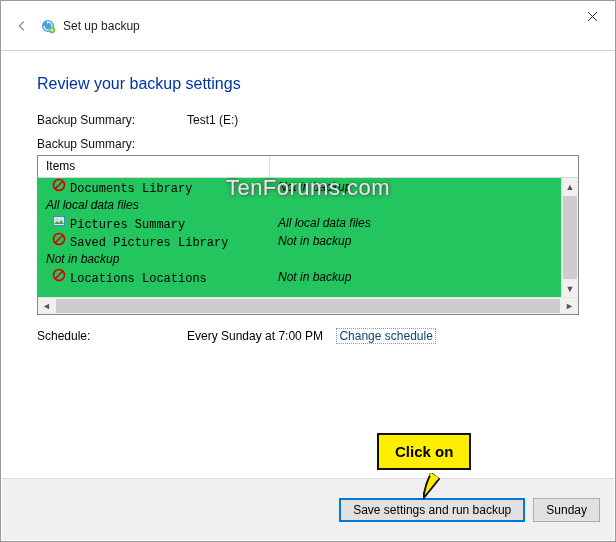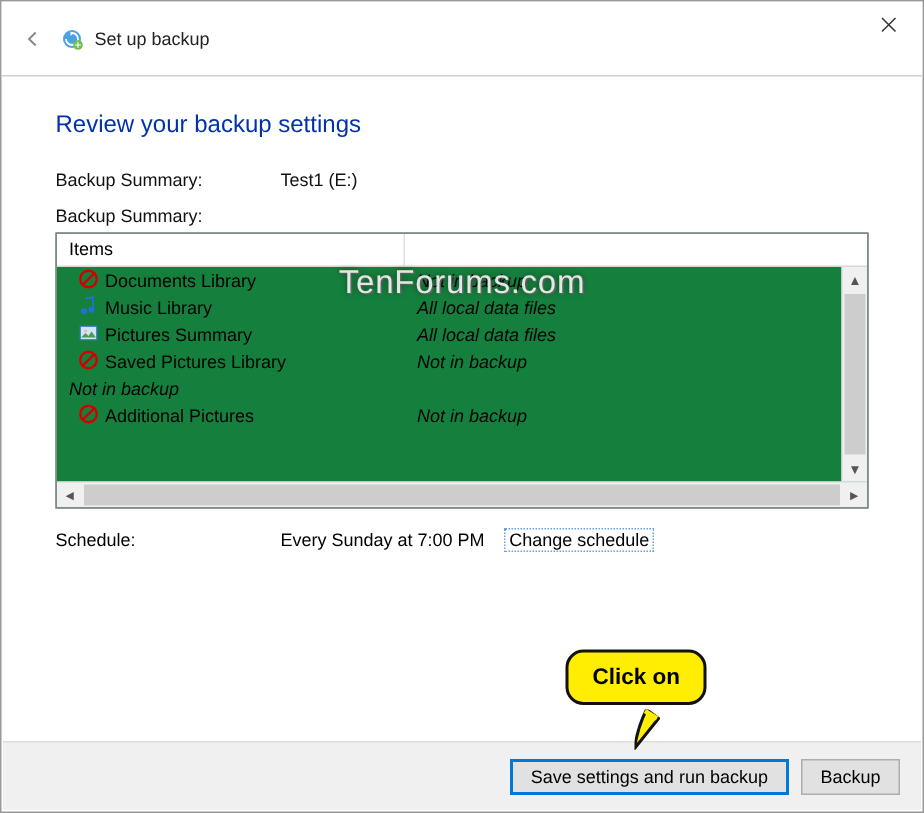--- a/index.html
+++ b/index.html
@@ -57,25 +57,25 @@
   .row {
     display: flex;
     margin-bottom: 10px;
     font-size: 12px;
     color: #111;
   }
   .label { width: 150px; }
   .value { flex: 1; }
   .listbox {
     border: 1px solid #888;
-    height: 184px;
+    height: 160px;
     position: relative;
     margin-top: 4px;
     margin-bottom: 14px;
-    background: #15803d;
+    background: #22c55e;
   }
   .listhead {
     height: 22px;
     display: flex;
     border-bottom: 1px solid #d8d8d8;
     background: #fff;
   }
   .listhead .col {
     padding: 3px 8px;
     font-size: 12px;
@@ -89,24 +89,25 @@
     overflow: hidden;
   }
   .listrow {
     display: flex;
     height: 18px;
     align-items: center;
   }
   .cell1 {
     width: 232px;
     display: flex;
-    align-items: center;
+    align-items: flex-end;
     padding-left: 14px;
     gap: 4px;
     font-size: 12px;
+    font-family: Liberation Mono, monospace;
   }
   .cell2 { flex: 1; padding-left: 8px; font-size: 12px; font-style: italic; }
   .ico { width: 14px; height: 14px; flex-shrink: 0; }
   .vscroll {
     position: absolute;
     right: 0; top: 22px; bottom: 17px;
     width: 17px;
     background: #f0f0f0;
     border-left: 1px solid #e4e4e4;
     display: flex; flex-direction: column;
@@ -119,25 +120,25 @@
     height: 17px;
     background: #f0f0f0;
     border-top: 1px solid #e4e4e4;
     display: flex;
   }
   .hscroll .arrow { width: 17px; display:flex;align-items:center;justify-content:center;color:#555;font-size:9px;}
   .hscroll .track { flex:1; background:#cdcdcd; margin:1px;}
   .sched-row { display:flex; font-size:12px; margin-top: 4px; align-items: flex-end;}
   .sched-label { width: 150px; }
   .sched-val { }
-  .link { color: #000000; margin-left: 10px; border:1px dotted #6aa0e8; padding:0 2px;margin-top:28px;}
+  .link { color: #0c4a6e; margin-left: 10px; border:1px dotted #6aa0e8; padding:0 2px;margin-top:28px;}
   .button-bar {
     position: absolute;
     left: 1px; right: 1px; bottom: 1px;
-    height: 46px;
+    height: 62px;
     background: #f0f0f0;
     border-top: 1px solid #ddd;
     display: flex;
     justify-content: flex-end;
     align-items: center;
     padding-right: 14px;
     gap: 8px;
   }
   .btn {
     height: 24px;
@@ -148,21 +149,21 @@
     display: flex; align-items: center;
     font-family: inherit;
   }
   .btn.primary { border: 2px solid #0078d7; background:#e1e1e1;}
   .callout {
     position: absolute;
     left: 376px;
     top: 432px;
     background: #ffee00;
     border: 2px solid #111;
-    border-radius: 12px;
+    border-radius: 0;
     padding: 8px 16px;
     font-size: 15px;
     font-weight: bold;
     color: #000;
     z-index: 10;
   }
   .callout-tail {
     position: absolute;
     left: 422px;
     top: 472px;
@@ -228,28 +229,20 @@
           <div class="cell1">
             <span><svg class="ico" viewBox="0 0 14 14">
                 <circle cx="7" cy="7" r="5.5" fill="none" stroke="#d40000" stroke-width="1.6"></circle>
                 <line x1="3.2" y1="10.8" x2="10.8" y2="3.2" stroke="#d40000" stroke-width="1.6"></line>
               </svg></span>
             <span>Documents Library</span>
           </div>
           <div class="cell2">Not in backup</div>
         </div>
         <div class="listrow">
-          <div class="cell1">
-            <span><svg class="ico" viewBox="0 0 14 14">
-                <path d="M5 2 L10 1 L10 9" stroke="#1e73d6" stroke-width="1.2" fill="none"></path>
-                <circle cx="4" cy="10.5" r="2" fill="#1e73d6"></circle>
-                <circle cx="9" cy="9.5" r="2" fill="#1e73d6"></circle>
-              </svg></span>
-            <span>Music Library</span>
-          </div>
           <div class="cell2">All local data files</div>
         </div>
         <div class="listrow">
           <div class="cell1">
             <span><svg class="ico" viewBox="0 0 14 14">
                 <rect x="1.5" y="2.5" width="11" height="9" fill="#cfe4fb" stroke="#3a7bc8" stroke-width="0.8"></rect>
                 <circle cx="5" cy="5.5" r="1" fill="#f6c45a"></circle>
                 <path d="M2 10 L5 7 L7 9 L9 6 L12 10 Z" fill="#4a9b4a"></path>
               </svg></span>
             <span>Pictures Summary</span>
@@ -268,21 +261,21 @@
         </div>
         <div class="listrow">
           <div class="cell2">Not in backup</div>
         </div>
         <div class="listrow">
           <div class="cell1">
             <span><svg class="ico" viewBox="0 0 14 14">
                 <circle cx="7" cy="7" r="5.5" fill="none" stroke="#d40000" stroke-width="1.6"></circle>
                 <line x1="3.2" y1="10.8" x2="10.8" y2="3.2" stroke="#d40000" stroke-width="1.6"></line>
               </svg></span>
-            <span>Additional Pictures</span>
+            <span>Locations Locations</span>
           </div>
           <div class="cell2">Not in backup</div>
         </div>
       </div>
     <div class="vscroll">
       <div class="arrow">▲</div>
       <div class="thumb"></div>
       <div class="arrow">▼</div>
     </div>
     <div class="hscroll">
@@ -304,14 +297,14 @@
 <div class="watermark">TenForums.com</div>
 
 <div class="callout">Click on</div>
 <svg class="callout-tail" width="30" height="30">
   <path d="M8 0 Q2 12 0 26 L16 6 Z" fill="#ffee00" stroke="#111" stroke-width="2" stroke-linejoin="round"></path>
   <path d="M7 1 L15 6" stroke="#ffee00" stroke-width="3"></path>
 </svg>
 
 <div class="button-bar">
   <button class="btn primary">Save settings and run backup</button>
-  <button class="btn">Backup</button>
+  <button class="btn">Sunday</button>
 </div>
 
 </body></html>

